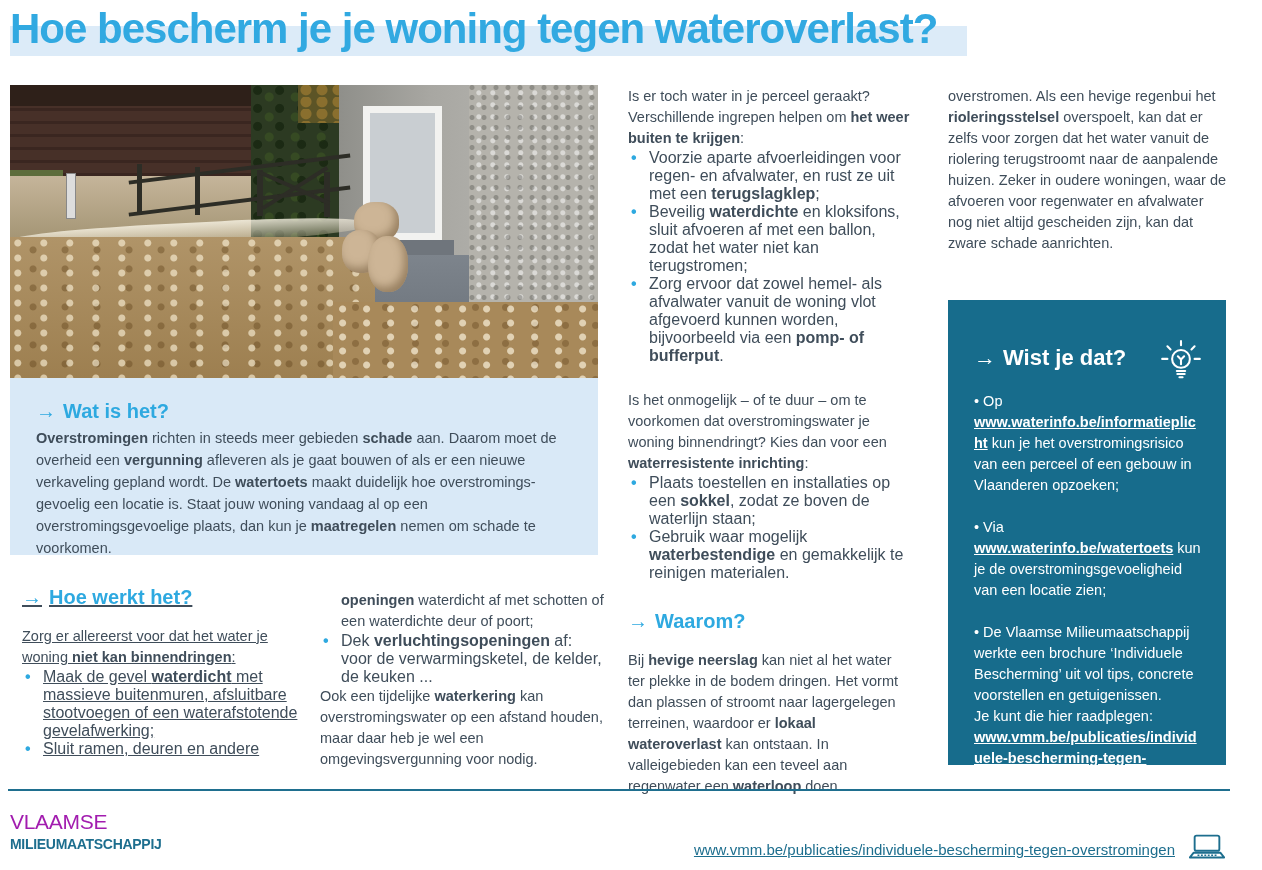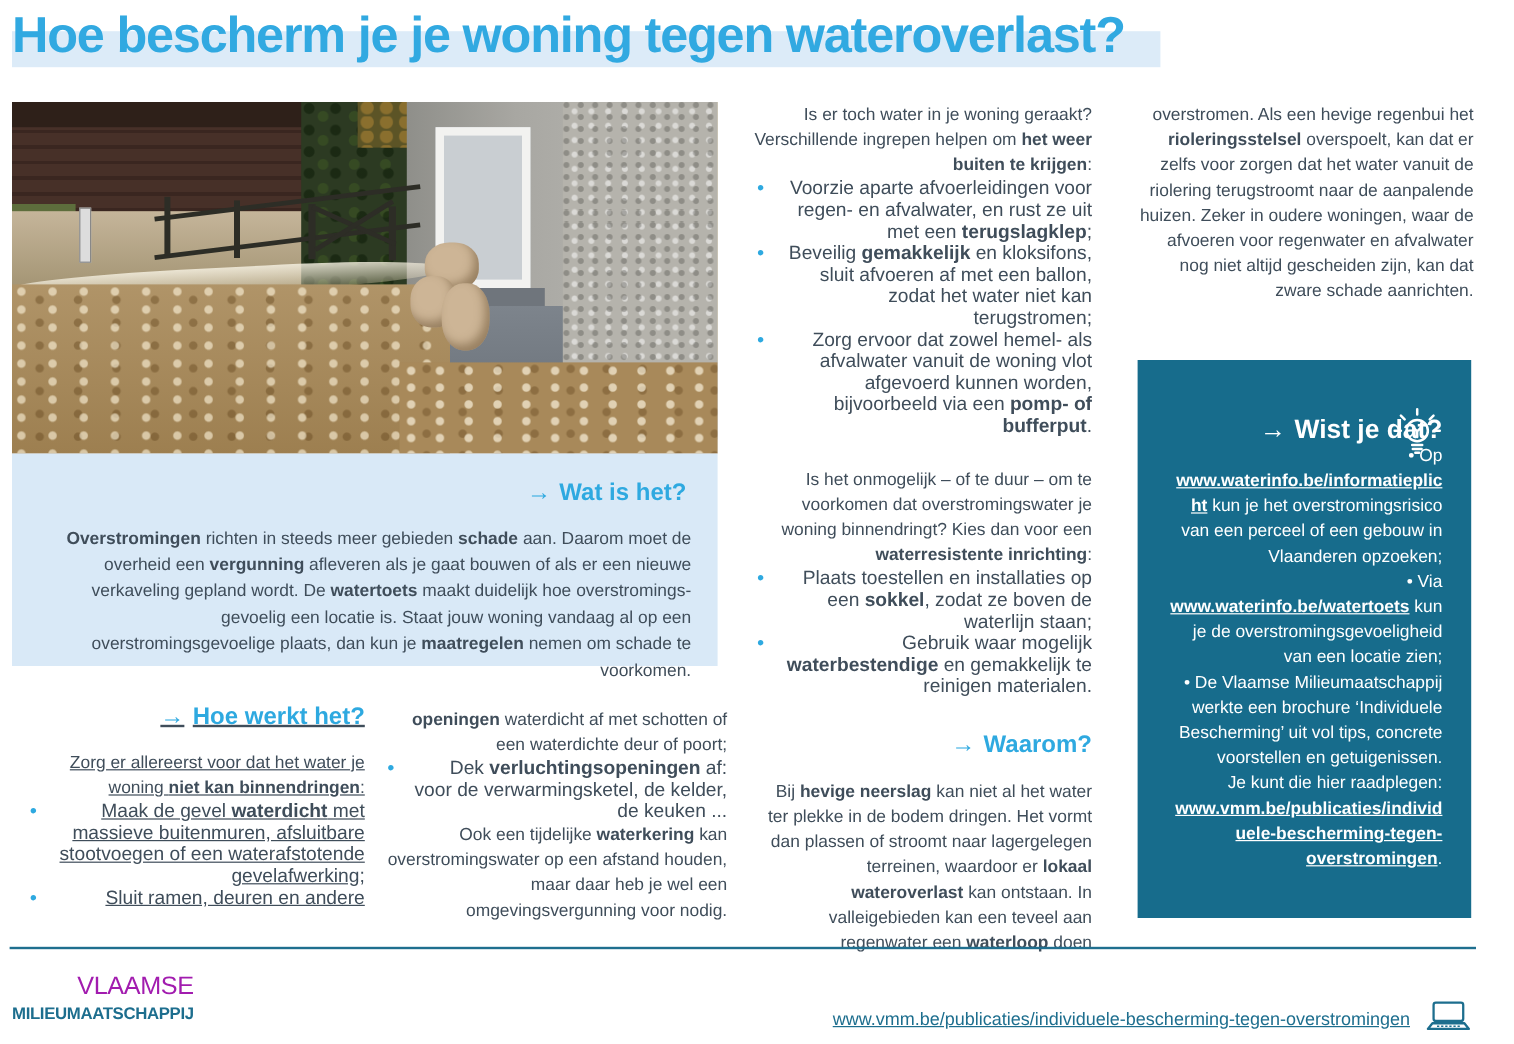--- a/index.html
+++ b/index.html
@@ -1,17 +1,17 @@
 <!DOCTYPE html>
 <html><head>
 <meta charset="utf-8">
 <style>
   html,body{margin:0;padding:0;background:#fff;}
   .page{position:relative;width:1262px;height:870px;background:#fff;overflow:hidden;
-        font-family:"Liberation Sans","DejaVu Sans",sans-serif;color:#3f4d5a;text-align:right;}
+        font-family:"Liberation Sans","DejaVu Sans",sans-serif;color:#3f4d5a;}
 
   
   .title{position:absolute;left:10px;top:0;margin:0;font-size:42px;line-height:58px;
          font-weight:700;letter-spacing:-1px;color:#31a9e1;white-space:nowrap;
          background:linear-gradient(#dcebf8,#dcebf8) no-repeat;
          background-size:1142px 30px;background-position:0 26px;padding-right:30px;}
 
   
   .body,p{font-size:14.5px;line-height:21px;margin:0;}
   h2.h{font-size:20px;line-height:24px;margin:0;color:#2ea9e0;font-weight:700;}
@@ -70,21 +70,21 @@
   .ph-rl-p2{left:30%;top:12%;width:2.5%;height:68%;}
   .ph-rl-p3{left:58%;top:16%;width:2.5%;height:66%;}
   .ph-rl-p4{left:88%;top:20%;width:2.5%;height:64%;}
   .ph-rl-x1{left:58%;top:40%;width:34%;height:5%;transform:rotate(24deg);}
   .ph-rl-x2{left:58%;top:40%;width:34%;height:5%;transform:rotate(-32deg);}
   .ph-post{left:9.5%;top:30%;width:1.4%;height:15%;background:#ddd;border:1px solid #888;}
 
   
   .wat-box{position:absolute;left:10px;top:378px;width:588px;height:177px;
     background:#d9e9f7;box-sizing:border-box;padding:21px 26px 0 26px;}
-  .wat-box p{margin-top:15px;line-height:22px;width:540px;}
+  .wat-box p{margin-top:4px;line-height:22px;width:540px;}
 
   
   .hoe{position:absolute;left:10px;top:585px;width:600px;}
   .hoe-col1{position:absolute;left:12px;top:0;width:282px;text-decoration:underline;}
   .hoe-col1 p.intro{margin-top:17px;}
   .hoe-col2{position:absolute;left:310px;top:5px;width:286px;}
   ul.blist{list-style:none;margin:0;padding:0;}
   ul.blist li{position:relative;padding-left:21px;margin:0;}
   .blt{position:absolute;left:3px;top:0;color:#2ea9e0;font-weight:700;}
   .indent{padding-left:21px;}
@@ -97,21 +97,21 @@
 
   
   .rightcol{position:absolute;left:948px;top:86px;width:280px;}
 
   
   .wist-box{position:absolute;left:948px;top:300px;width:278px;height:465px;
     background:#176c8c;color:#fff;box-sizing:border-box;padding:24px 24px 0 26px;}
   .wist-head{position:relative;}
   .wist-box h2.h{color:#fff;font-size:22px;margin-top:22px;}
   .bulb{position:absolute;right:-2px;top:-8px;}
-  .wist-box p{font-size:14.5px;line-height:21px;}
+  .wist-box p{margin-top:21px;font-size:14.5px;line-height:21px;}
   .wist-box .u{overflow-wrap:anywhere;}
 
   
   .footer-rule{position:absolute;left:8px;top:789px;width:1222px;height:0;
     border-top:2px solid #1f6f8f;}
   .logo{position:absolute;left:10px;top:810px;letter-spacing:-0.3px;}
   .logo-l1{font-size:21px;line-height:23px;font-weight:400;color:#a21caf;}
   .logo-l2{font-size:14px;line-height:23px;font-weight:700;color:#1d6e8e;}
   .footer-right{position:absolute;right:36px;top:833px;display:flex;align-items:center;gap:13px;}
   .footer-link{font-size:15px;color:#1d6e8e;text-decoration:underline;cursor:pointer;}
@@ -173,24 +173,24 @@
     <div class="hoe-col2">
       <p class="indent"><span class="b">openingen</span><span> waterdicht af met schotten of een waterdichte deur of poort;</span></p>
       <ul class="blist">
         <li><span class="blt">•</span><span><span>Dek </span><span class="b">verluchtingsopeningen</span><span> af: voor de verwarmingsketel, de kelder, de keuken ...</span></span></li>
       </ul>
       <p><span>Ook een tijdelijke </span><span class="b">waterkering</span><span> kan overstromingswater op een afstand houden, maar daar heb je wel een omgevingsvergunning voor nodig.</span></p>
     </div>
   </section>
 
   <section class="midcol">
-    <p><span>Is er toch water in je woning geraakt? Verschillende ingrepen helpen om </span><span class="b">het weer buiten te krijgen</span><span>:</span></p>
+    <p><span>Is er toch water in je perceel geraakt? Verschillende ingrepen helpen om </span><span class="b">het weer buiten te krijgen</span><span>:</span></p>
     <ul class="blist">
       <li><span class="blt">•</span><span><span>Voorzie aparte afvoerleidingen voor regen- en afvalwater, en rust ze uit met een </span><span class="b">terugslagklep</span><span>;</span></span></li>
-      <li><span class="blt">•</span><span><span>Beveilig </span><span class="b">gemakkelijk</span><span> en kloksifons, sluit afvoeren af met een ballon, zodat het water niet kan terugstromen;</span></span></li>
+      <li><span class="blt">•</span><span><span>Beveilig </span><span class="b">waterdichte</span><span> en kloksifons, sluit afvoeren af met een ballon, zodat het water niet kan terugstromen;</span></span></li>
       <li><span class="blt">•</span><span><span>Zorg ervoor dat zowel hemel- als afvalwater vanuit de woning vlot afgevoerd kunnen worden, bijvoorbeeld via een </span><span class="b">pomp- of bufferput</span><span>.</span></span></li>
     </ul>
     <p class="gap"><span>Is het onmogelijk – of te duur – om te voorkomen dat overstromingswater je woning binnendringt? Kies dan voor een </span><span class="b">waterresistente inrichting</span><span>:</span></p>
     <ul class="blist">
       <li><span class="blt">•</span><span><span>Plaats toestellen en installaties op een </span><span class="b">sokkel</span><span>, zodat ze boven de waterlijn staan;</span></span></li>
       <li><span class="blt">•</span><span><span>Gebruik waar mogelijk </span><span class="b">waterbestendige</span><span> en gemakkelijk te reinigen materialen.</span></span></li>
     </ul>
     <h2 class="h"><span class="arrow">→</span><span>Waarom?</span></h2>
     <p><span>Bij </span><span class="b">hevige neerslag</span><span> kan niet al het water ter plekke in de bodem dringen. Het vormt dan plassen of stroomt naar lagergelegen terreinen, waardoor er </span><span class="b">lokaal wateroverlast</span><span> kan ontstaan. In valleigebieden kan een teveel aan regenwater een </span><span class="b">waterloop</span><span> doen</span></p>
   </section>

